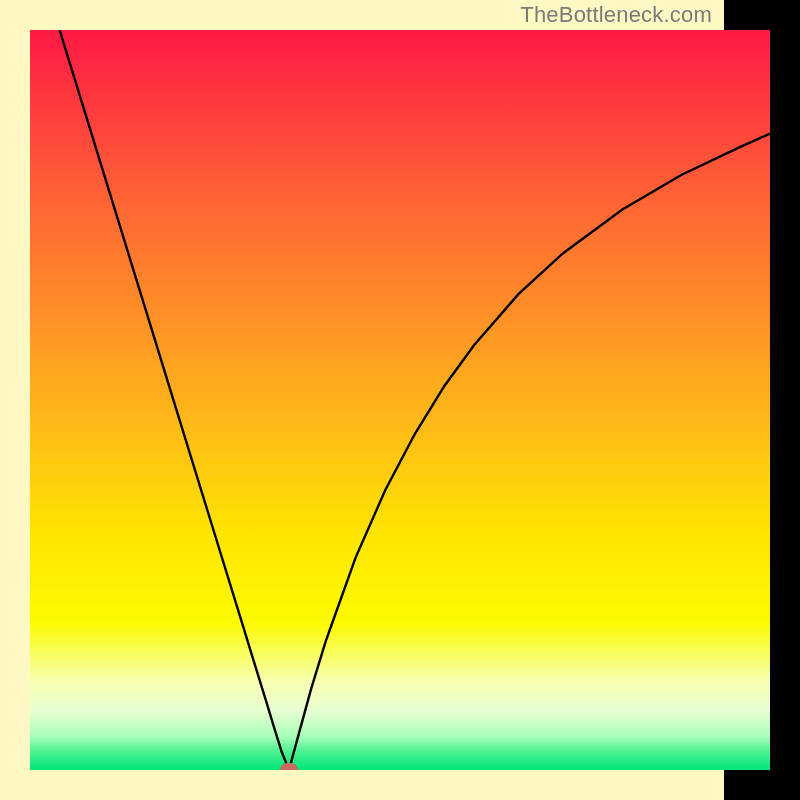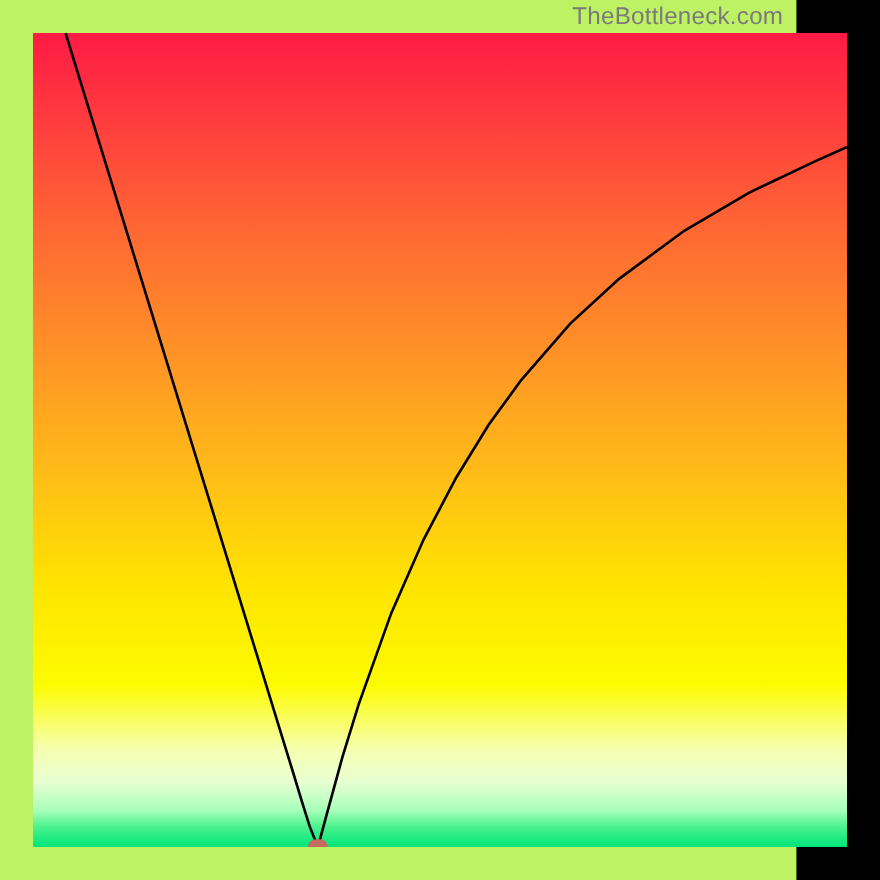--- a/index.html
+++ b/index.html
@@ -7,21 +7,21 @@
     padding: 0;
     width: 800px;
     height: 800px;
     background: #000;
     font-family: Arial, Helvetica, sans-serif;
     overflow: hidden;
   }
   .outer {
     width: 724px;
     height: 800px;
-    background: #bef264;
+    background: #fef9c3;
     position: relative;
   }
   .watermark {
     position: absolute;
     top: 2px;
     right: 12px;
     color: #7a7a7a;
     font-size: 22px;
     font-weight: 400;
     letter-spacing: 0.2px;

